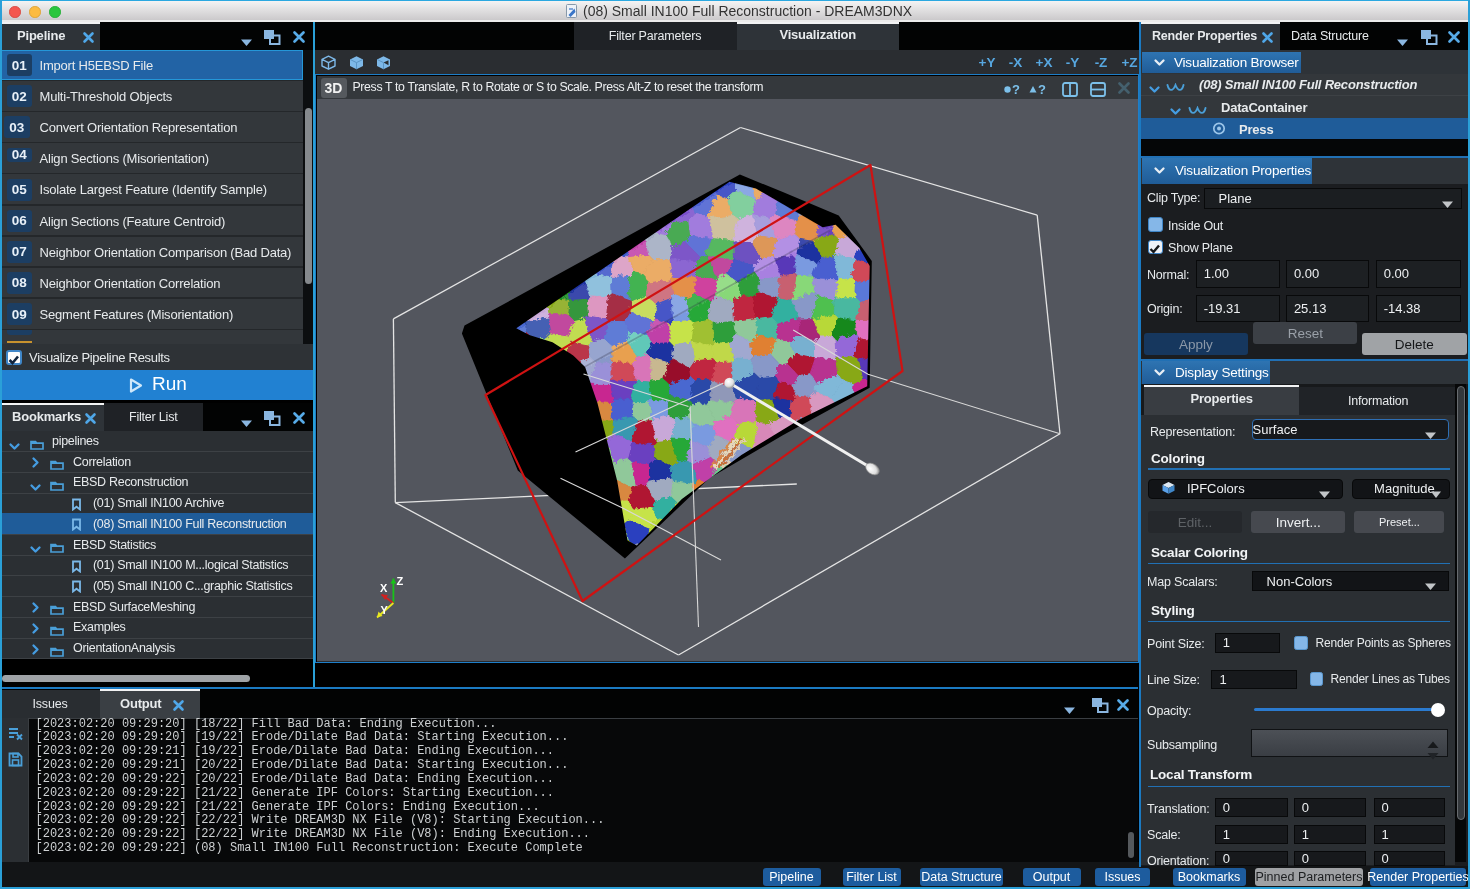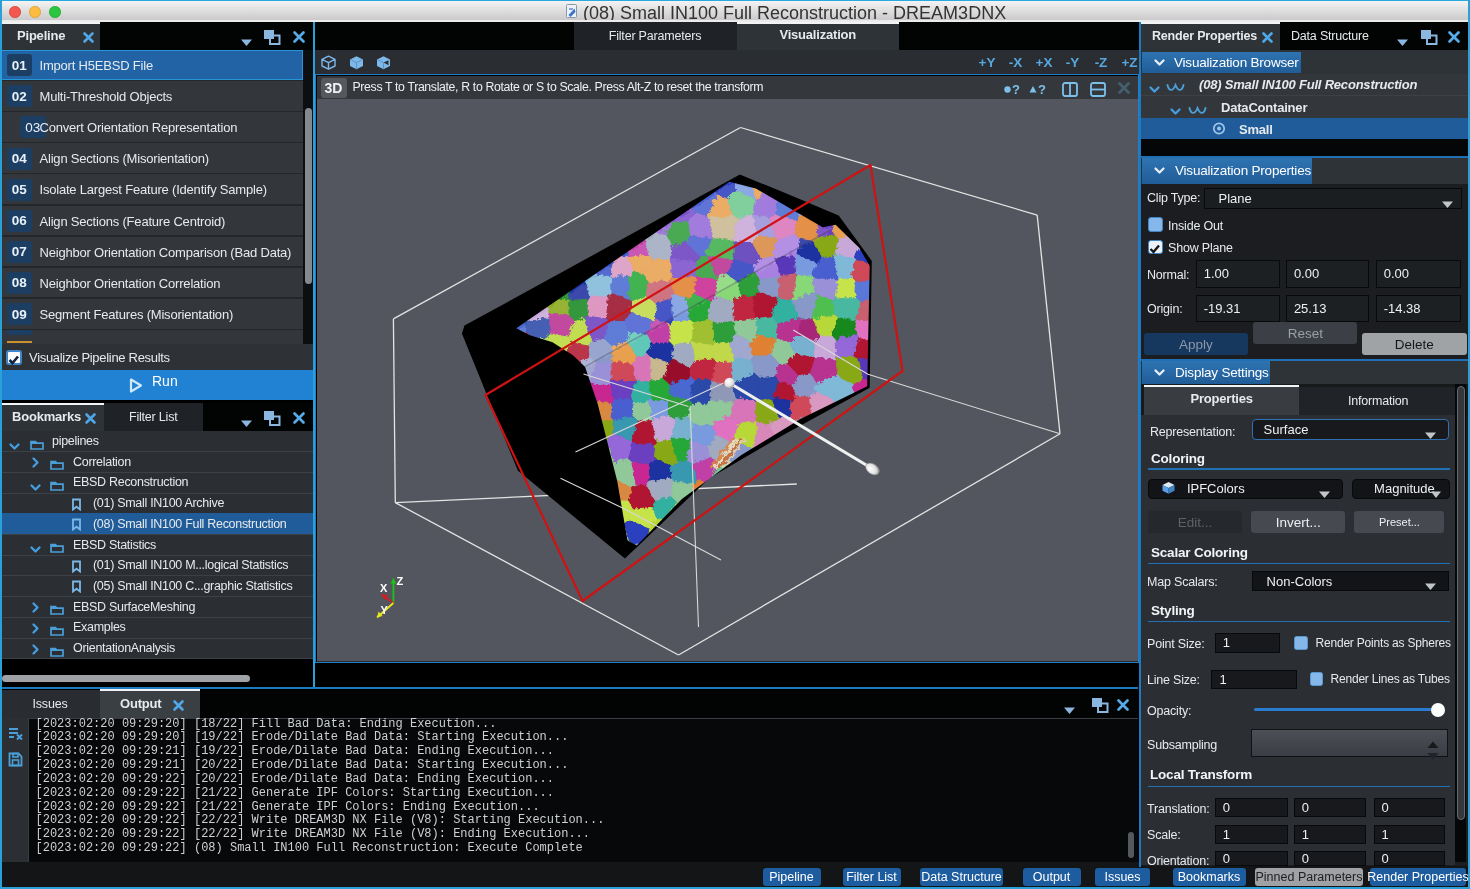--- a/index.html
+++ b/index.html
@@ -16,21 +16,21 @@
 </style></head>
 <body>
 <div class="a" style="left:0;top:0;width:1470px;height:20.5px;background:linear-gradient(#f4f4f4,#c9c7c9);border-top:1.5px solid #2ba8e0"></div>
 <div class="a" style="left:9px;top:6px;width:11.5px;height:11.5px;border-radius:50%;background:#f4574e;border:0.5px solid #d94a42"></div>
 <div class="a" style="left:29px;top:6px;width:11.5px;height:11.5px;border-radius:50%;background:#fcbb41;border:0.5px solid #e0a536"></div>
 <div class="a" style="left:49px;top:6px;width:11.5px;height:11.5px;border-radius:50%;background:#2ac63e;border:0.5px solid #24b037"></div>
 <div class="a" style="left:566px;top:3.5px;width:11px;height:14px;background:#eef2f8;border:0.8px solid #8899aa;border-radius:1.5px"><svg width="10" height="13">
       <path d="M1.5 9 L7.5 2.5 L8.5 6 L3.5 11 Z" fill="#3b76c8"></path>
       <path d="M2 3 h4" stroke="#3b76c8" stroke-width="1.2"></path>
     </svg></div>
-<div class="a" style="left:583px;top:3px;color:#333;font-size:18px;font-weight:500">(08) Small IN100 Full Reconstruction - DREAM3DNX</div>
+<div class="a" style="left:583px;top:3px;color:#333;font-size:14px;font-weight:500">(08) Small IN100 Full Reconstruction - DREAM3DNX</div>
 <div class="a" style="left:0;top:20px;width:1470px;height:1.5px;background:#ececec"></div>
 <div class="a" style="left:0;top:21.5px;width:315px;height:28px;background:#020303"></div>
 <div class="a" style="left:0;top:21.5px;width:100px;height:28px;background:#2e3338;border-top:2px solid #f2f3f4"></div>
 <div class="a tx b" style="left:17px;top:27.5px">Pipeline</div>
 <div class="a" style="left:82px;top:29.5px"><svg width="13" height="13">
       <path d="M2.5 2.5 L10.5 10.5 M10.5 2.5 L2.5 10.5" stroke="#4fa7e8" stroke-width="2.6" stroke-linecap="round"></path>
     </svg></div>
 <div class="a" style="left:240px;top:33px"><svg width="13" height="8">
       <path d="M1 0.5 L12 0.5 L6.5 7 Z" fill="#8ab6e0"></path>
     </svg></div>
@@ -42,24 +42,24 @@
       <path d="M2.5 2.5 L11.5 11.5 M11.5 2.5 L2.5 11.5" stroke="#57abe8" stroke-width="2.7" stroke-linecap="round"></path>
     </svg></div>
 <div class="a" style="left:0;top:49.5px;width:303px;height:294px;background:#24272a"></div>
 <div class="a" style="left:0;top:50.0px;width:303px;height:29.8px;background:#2263a5;border:1px solid #2597d8;border-left:2px solid #2aa0d8"></div>
 <div class="a cen" style="left:6.5px;top:54.2px;width:25.5px;height:22px;background:#1c3e63;border-radius:3px;color:#e8f0f8;font-weight:bold;font-size:13.5px">01</div>
 <div class="a tx" style="left:39.5px;top:58.0px">Import H5EBSD File</div>
 <div class="a" style="left:0;top:81.1px;width:303px;height:29.8px;background:#33373b"></div>
 <div class="a cen" style="left:6.5px;top:85.3px;width:25.5px;height:22px;background:#1c3e63;border-radius:3px;color:#e8f0f8;font-weight:bold;font-size:13.5px">02</div>
 <div class="a tx" style="left:39.5px;top:89.1px">Multi-Threshold Objects</div>
 <div class="a" style="left:0;top:112.2px;width:303px;height:29.8px;background:#33373b"></div>
-<div class="a cen" style="left:20px;top:116.4px;width:25.5px;height:22px;background:#1c3e63;border-radius:3px;color:#e8f0f8;font-weight:normal;font-size:13.5px">03</div>
+<div class="a cen" style="left:4px;top:116.4px;width:25.5px;height:22px;background:#1c3e63;border-radius:3px;color:#e8f0f8;font-weight:bold;font-size:13.5px">03</div>
 <div class="a tx" style="left:39.5px;top:120.2px">Convert Orientation Representation</div>
 <div class="a" style="left:0;top:143.3px;width:303px;height:29.8px;background:#33373b"></div>
-<div class="a cen" style="left:6.5px;top:147.5px;width:25.5px;height:22px;background:#1c3e63;border-radius:3px;color:#e8f0f8;font-weight:bold;font-size:13.5px">04</div>
+<div class="a cen" style="left:6.5px;top:147.5px;width:25.5px;height:14px;background:#1c3e63;border-radius:3px;color:#e8f0f8;font-weight:bold;font-size:13.5px">04</div>
 <div class="a tx" style="left:39.5px;top:151.3px">Align Sections (Misorientation)</div>
 <div class="a" style="left:0;top:174.4px;width:303px;height:29.8px;background:#33373b"></div>
 <div class="a cen" style="left:6.5px;top:178.6px;width:25.5px;height:22px;background:#1c3e63;border-radius:3px;color:#e8f0f8;font-weight:bold;font-size:13.5px">05</div>
 <div class="a tx" style="left:39.5px;top:182.4px">Isolate Largest Feature (Identify Sample)</div>
 <div class="a" style="left:0;top:205.5px;width:303px;height:29.8px;background:#33373b"></div>
 <div class="a cen" style="left:6.5px;top:209.7px;width:25.5px;height:22px;background:#1c3e63;border-radius:3px;color:#e8f0f8;font-weight:bold;font-size:13.5px">06</div>
 <div class="a tx" style="left:39.5px;top:213.5px">Align Sections (Feature Centroid)</div>
 <div class="a" style="left:0;top:236.6px;width:303px;height:29.8px;background:#33373b"></div>
 <div class="a cen" style="left:6.5px;top:240.8px;width:25.5px;height:22px;background:#1c3e63;border-radius:3px;color:#e8f0f8;font-weight:bold;font-size:13.5px">07</div>
 <div class="a tx" style="left:39.5px;top:244.6px">Neighbor Orientation Comparison (Bad Data)</div>
@@ -76,21 +76,21 @@
 <div class="a" style="left:304.5px;top:108px;width:7.5px;height:176px;background:#85898d;border-radius:4px"></div>
 <div class="a" style="left:0;top:343.5px;width:313px;height:26px;background:#2e3236"></div>
 <div class="a" style="left:6px;top:350px;width:16px;height:15px;background:#fdfdfd;border:2px solid #3f86c8;border-radius:3px"><svg width="12" height="11">
       <path d="M1.5 5 L4.5 8 L10 1.5" stroke="#10233c" stroke-width="2.6" fill="none"></path>
     </svg></div>
 <div class="a tr" style="left:29px;top:350px;font-size:13px">Visualize Pipeline Results</div>
 <div class="a" style="left:0;top:369.5px;width:313px;height:30px;background:#2181d2"></div>
 <div class="a" style="left:128px;top:376.5px"><svg width="16" height="17">
       <path d="M3 2.5 L13 8.5 L3 14.5 Z" fill="none" stroke="#cfe8fa" stroke-width="2.2" stroke-linejoin="round"></path>
     </svg></div>
-<div class="a" style="left:152px;top:372.5px;color:#fff;font-size:14px;font-weight:500">Run</div>
+<div class="a" style="left:152px;top:372.5px;color:#fff;font-size:19px;font-weight:500">Run</div>
 <div class="a" style="left:0;top:402.5px;width:315px;height:28px;background:#020303"></div>
 <div class="a" style="left:0;top:402.5px;width:103.5px;height:28px;background:#2e3338;border-top:2px solid #f2f3f4"></div>
 <div class="a" style="left:103.5px;top:402.5px;width:99px;height:28px;background:#1f2226"></div>
 <div class="a tx b" style="left:12px;top:409px">Bookmarks</div>
 <div class="a" style="left:84px;top:411px"><svg width="13" height="13">
       <path d="M2.5 2.5 L10.5 10.5 M10.5 2.5 L2.5 10.5" stroke="#4fa7e8" stroke-width="2.6" stroke-linecap="round"></path>
     </svg></div>
 <div class="a lbl" style="left:129px;top:410px;font-size:12.5px">Filter List</div>
 <div class="a" style="left:240px;top:414px"><svg width="13" height="8">
       <path d="M1 0.5 L12 0.5 L6.5 7 Z" fill="#8ab6e0"></path>
@@ -582,21 +582,21 @@
     </svg></div>
 <div class="a" style="left:1188px;top:101.5px"><svg width="19" height="10">
       <path d="M1.5 2 C3 8.5,7 8.5,9.5 2 C12 8.5,16 8.5,17.5 2" fill="none" stroke="#4a9fd8" stroke-width="1.9" stroke-linecap="round"></path>
     </svg></div>
 <div class="a tx b" style="left:1221px;top:100px;font-size:13px">DataContainer</div>
 <div class="a" style="left:1140.5px;top:117.5px;width:327.5px;height:21.5px;background:#1f5c99"></div>
 <div class="a" style="left:1211px;top:121px"><svg width="16" height="13">
       <circle cx="8" cy="6.5" r="5.2" stroke="#9cc6ea" fill="none" stroke-width="1.7"></circle>
       <circle cx="8" cy="6.5" r="2" fill="#9cc6ea"></circle>
     </svg></div>
-<div class="a tx b" style="left:1239px;top:121.5px;font-size:13px">Small</div>
+<div class="a tx b" style="left:1239px;top:121.5px;font-size:13px">Press</div>
 <div class="a" style="left:1140.5px;top:139px;width:327.5px;height:17px;background:#050607"></div>
 <div class="a" style="left:1140.5px;top:156px;width:327.5px;height:2px;background:#2170b4"></div>
 <div class="a" style="left:1140.5px;top:158px;width:327.5px;height:25.5px;background:#2e3338"></div>
 <div class="a hdr" style="left:1142px;top:158px;width:170px;height:25.5px"><span style="margin-left:11px;margin-right:9px"><svg width="13" height="9">
         <path d="M2.5 2.5 L6.5 6.5 L10.5 2.5" stroke="#e8eef4" stroke-width="2.3" fill="none" stroke-linecap="round" stroke-linejoin="round"></path>
       </svg></span>Visualization Properties</div>
 <div class="a lbl" style="left:1147px;top:191px">Clip Type:</div>
 <div class="a inp" style="left:1203.5px;top:188px;width:258.5px;height:20.5px;padding-left:14px">Plane</div>
 <div class="a" style="left:1441px;top:195px"><svg width="13" height="8">
       <path d="M1 0.5 L12 0.5 L6.5 7 Z" fill="#c2c5c8"></path>
@@ -623,21 +623,21 @@
 <div class="a hdr" style="left:1142px;top:360.7px;width:128px;height:23px"><span style="margin-left:11px;margin-right:9px"><svg width="13" height="9">
         <path d="M2.5 2.5 L6.5 6.5 L10.5 2.5" stroke="#e8eef4" stroke-width="2.3" fill="none" stroke-linecap="round" stroke-linejoin="round"></path>
       </svg></span>Display Settings</div>
 <div class="a" style="left:1140.5px;top:383.7px;width:327.5px;height:31px;background:#17191b"></div>
 <div class="a" style="left:1144px;top:385.4px;width:155.4px;height:29.4px;background:#393d42;border-top:2.5px solid #f2f3f4"></div>
 <div class="a tx b cen" style="left:1144px;top:385.4px;width:155.4px;height:27px;font-size:13px">Properties</div>
 <div class="a" style="left:1299.4px;top:387.4px;width:157.6px;height:27.4px;background:#202327"></div>
 <div class="a lbl cen" style="left:1299.4px;top:387.4px;width:157.6px;height:27.4px">Information</div>
 <div class="a" style="left:1140.5px;top:414.8px;width:314.5px;height:450px;background:#2b2f33"></div>
 <div class="a lbl" style="left:1150px;top:425px">Representation:</div>
-<div class="a inp" style="left:1251.6px;top:419px;width:197.8px;height:21px;background:#17191c;border:1.5px solid #2f6fb4;border-radius:4px;padding-left:11px">Surface</div>
+<div class="a inp" style="left:1251.6px;top:419px;width:197.8px;height:21px;background:#17191c;border:1.5px solid #2f6fb4;border-radius:4px;padding-left:0">Surface</div>
 <div class="a" style="left:1424px;top:426px"><svg width="13" height="8">
       <path d="M1 0.5 L12 0.5 L6.5 7 Z" fill="#c2c5c8"></path>
     </svg></div>
 <div class="a sect" style="left:1151px;top:451px">Coloring</div>
 <div class="a" style="left:1147.9px;top:468.4px;width:301.9px;height:1.5px;background:#2170b4"></div>
 <div class="a inp" style="left:1147.9px;top:478.5px;width:195.3px;height:20px;background:#121417;border-radius:4px;padding-left:38px">IPFColors</div>
 <div class="a" style="left:1161px;top:481px"><svg width="15" height="14">
       <path d="M7.5 1 L13.5 4 L7.5 7 L1.5 4 Z" fill="#dce8f4"></path>
       <path d="M1.5 4 V9.8 L7.5 12.8 V7 Z" fill="#5aa0e8"></path>
       <path d="M13.5 4 V9.8 L7.5 12.8 V7 Z" fill="#3f86c8"></path>

